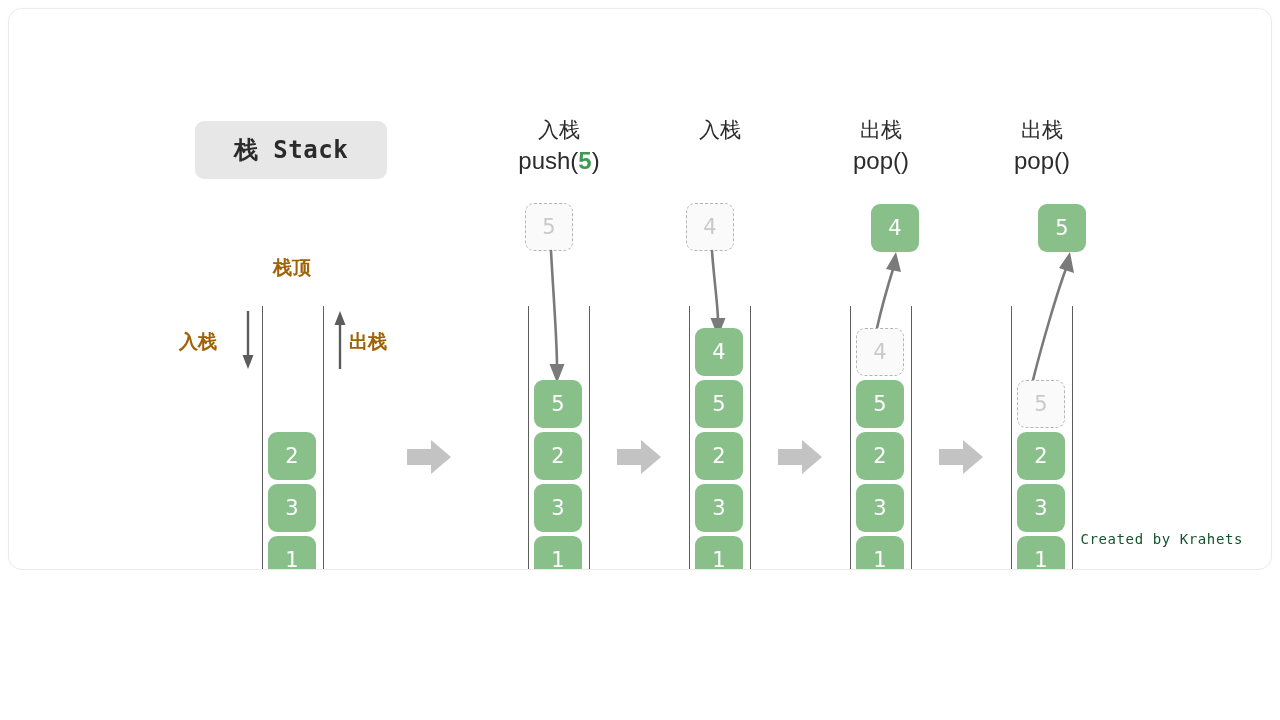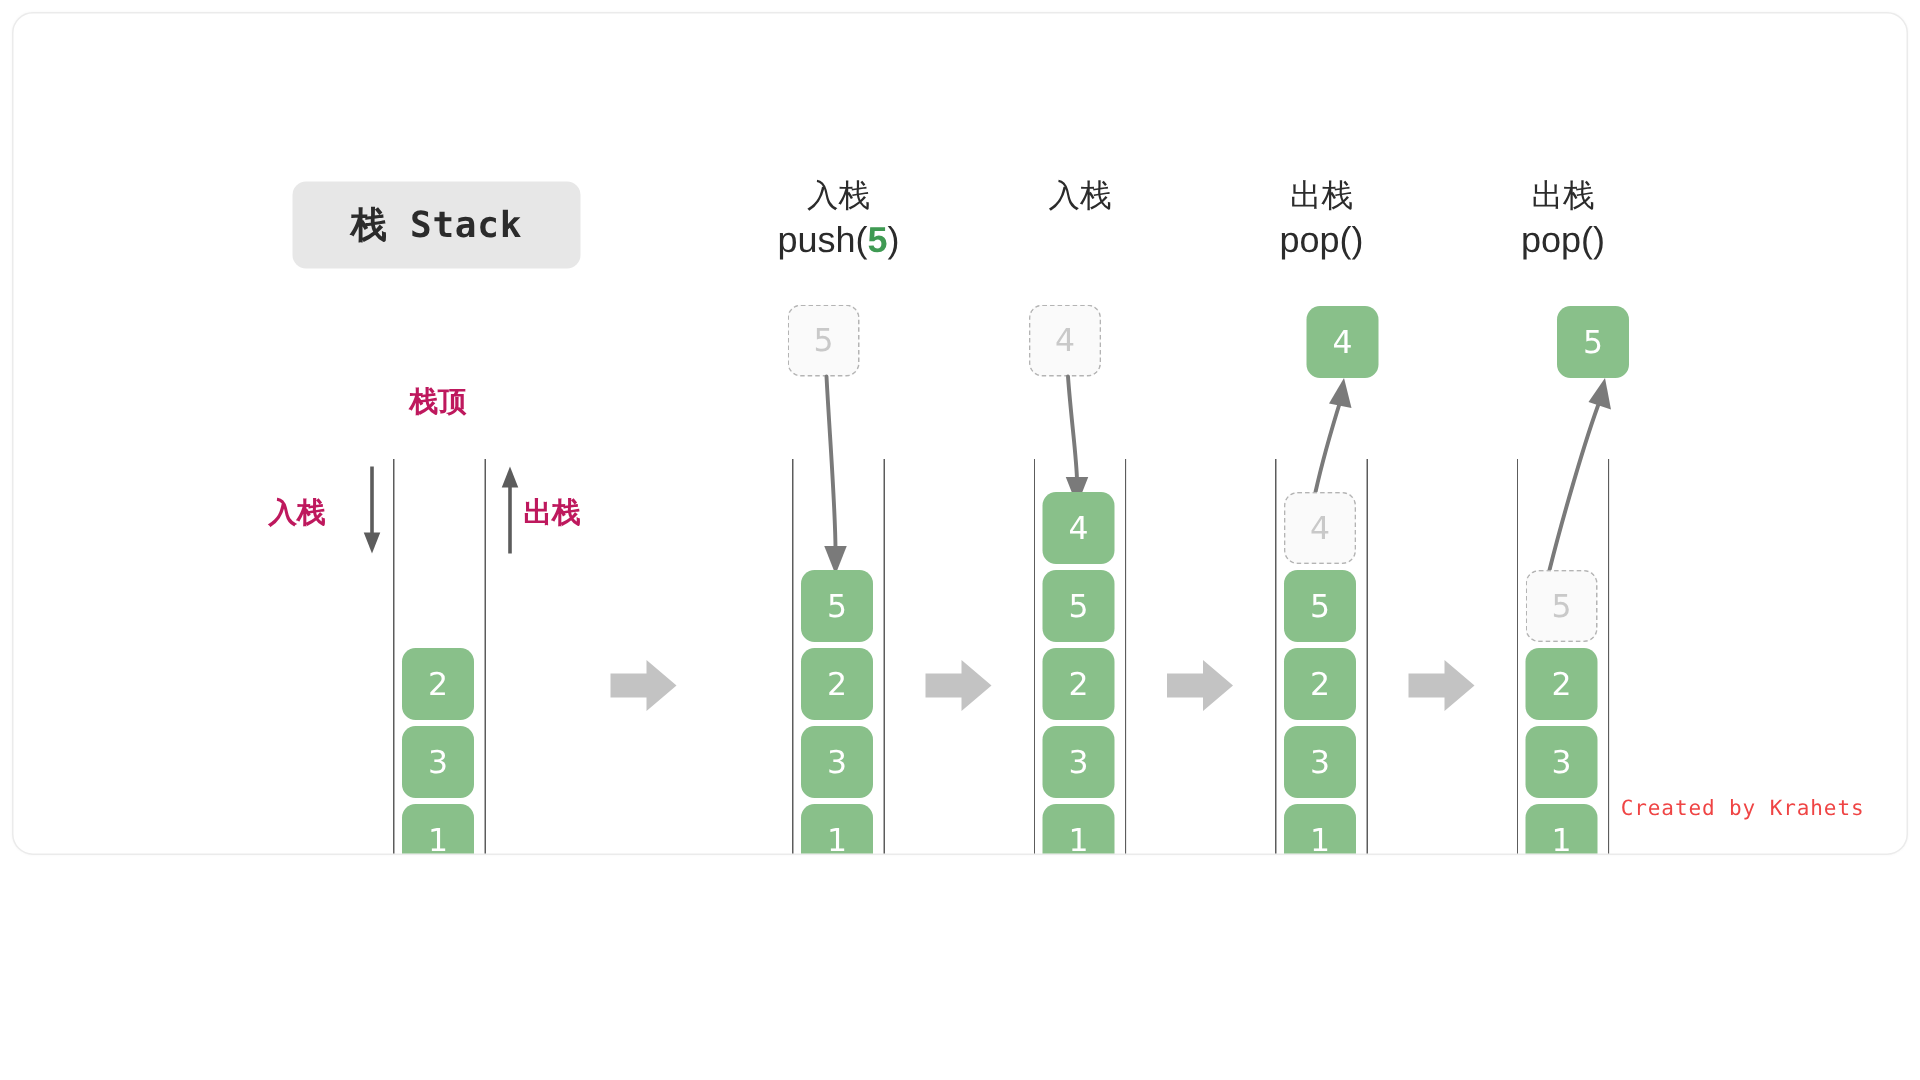--- a/index.html
+++ b/index.html
@@ -40,21 +40,21 @@
     font-weight: bold;
     color: #2b2b2b;
     letter-spacing: 0.5px;
   }
 
   
   .cn-label {
     font-family: "DejaVu Sans", "Liberation Sans", sans-serif;
     font-weight: bold;
     font-size: 19px;
-    color: #be185d;
+    color: #a16207;
     white-space: nowrap;
   }
   .col-head {
     text-align: center;
     width: 160px;
     white-space: nowrap;
   }
   .col-head .cn {
     font-family: "DejaVu Sans", "Liberation Sans", sans-serif;
     font-size: 21px;
@@ -98,21 +98,21 @@
   }
 
   
   .flow-arrow { width: 44px; height: 38px; }
 
   
   #credit {
     right: 28px; bottom: 22px;
     font-family: "DejaVu Sans Mono", "Liberation Mono", monospace;
     font-size: 14px;
-    color: #ef4444;
+    color: #14532d;
     letter-spacing: 0.6px;
   }
 
   svg { overflow: visible; }
 </style>
 </head>
 <body>
 
 <div id="card">
 

